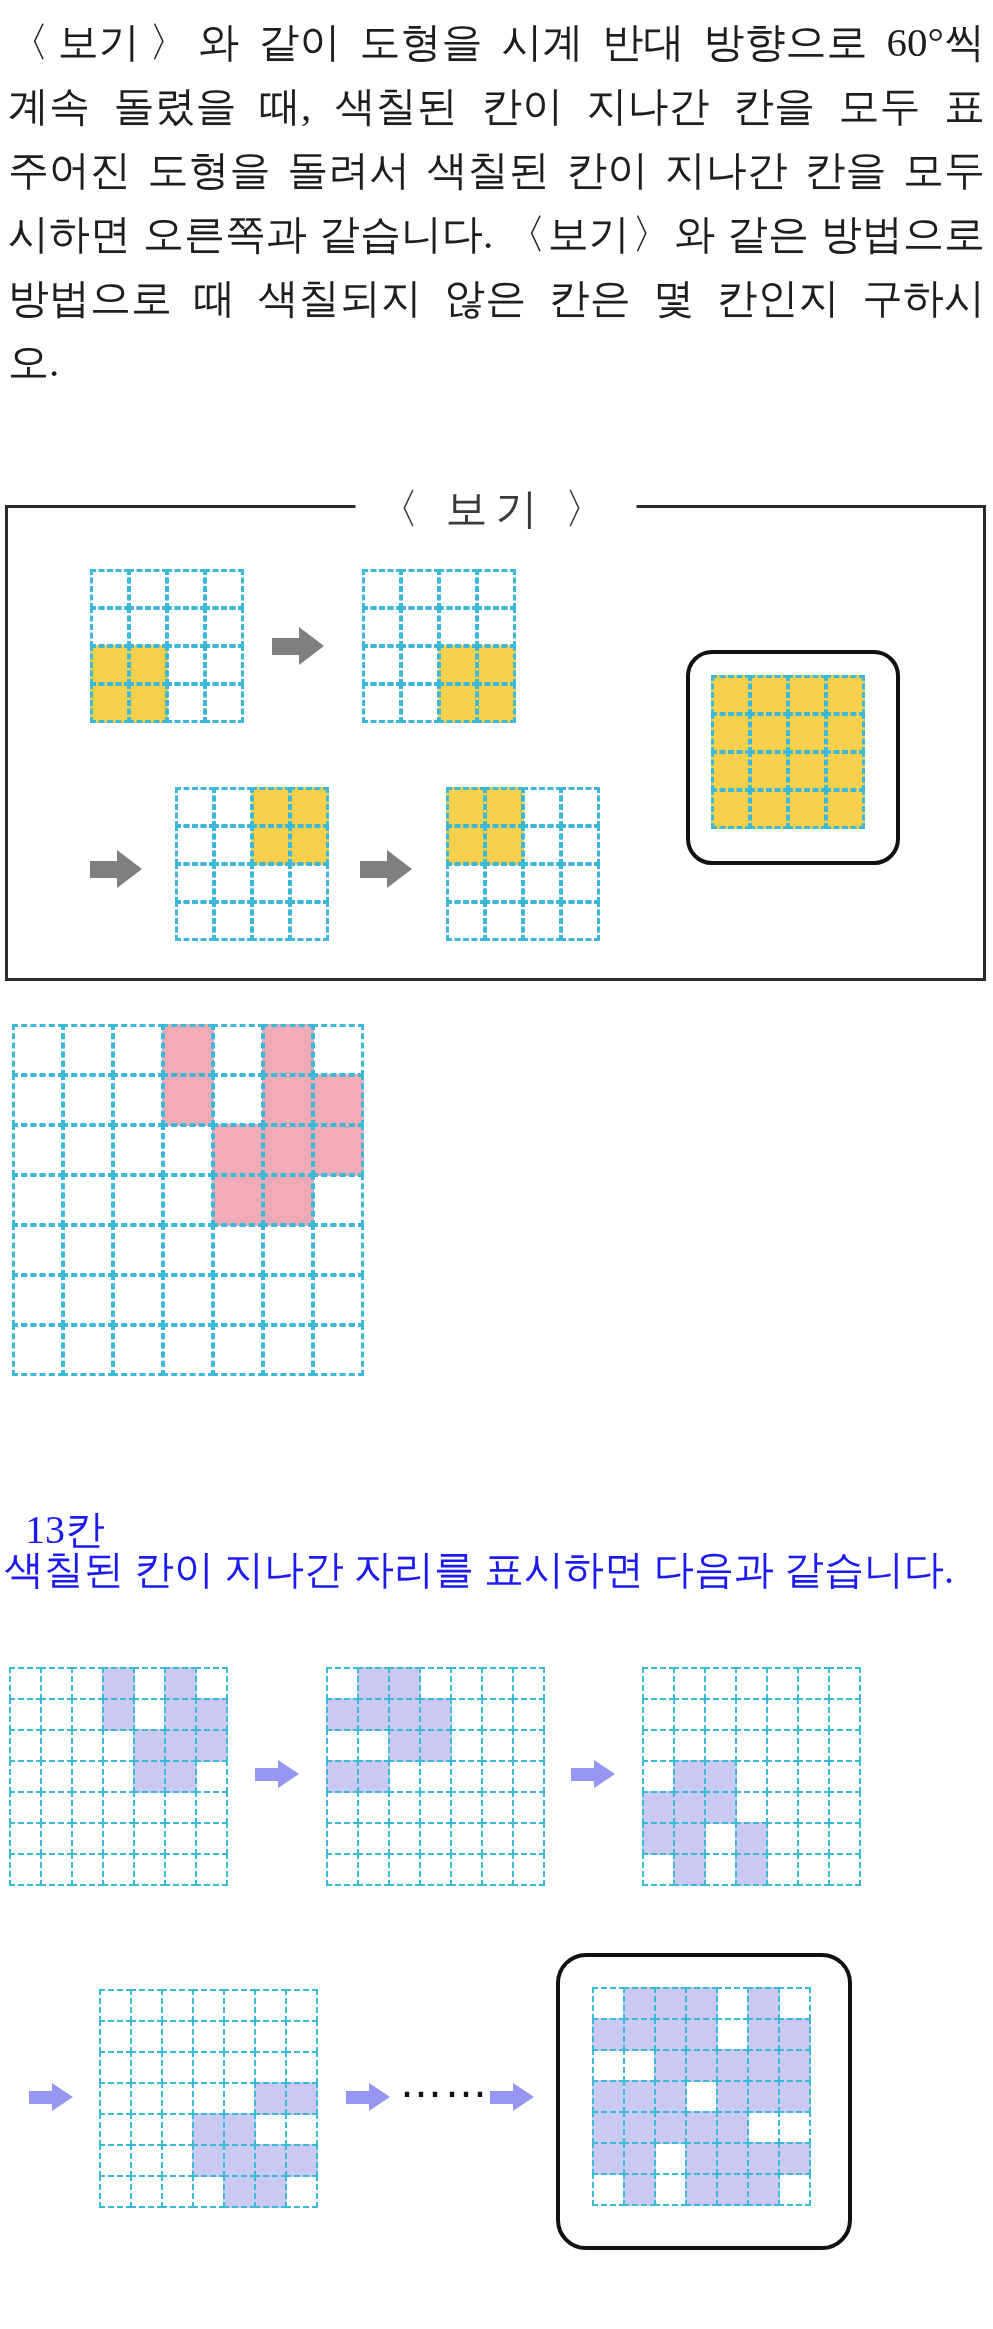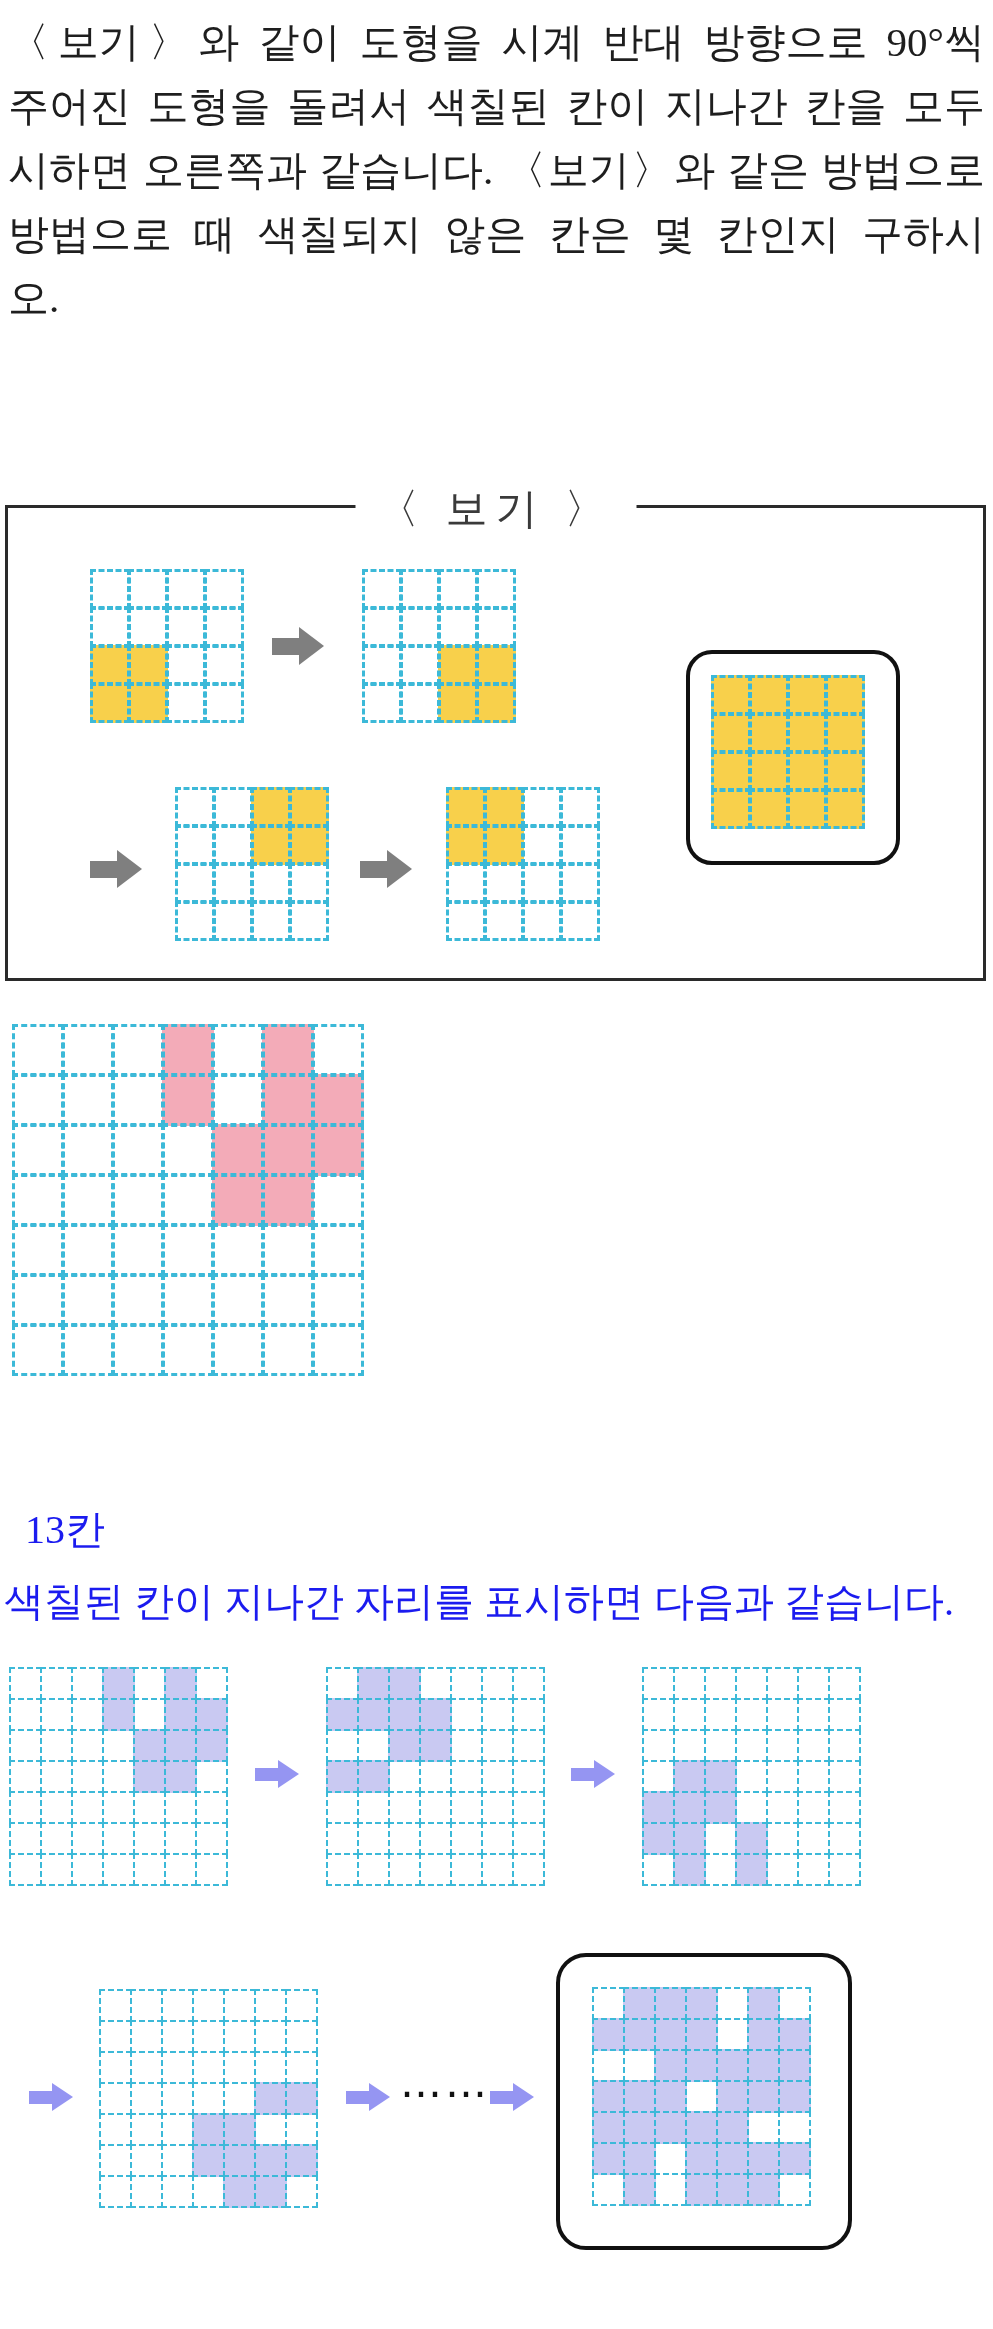--- a/index.html
+++ b/index.html
@@ -16,32 +16,33 @@
   
   .grid{position:absolute;}
   .cell{position:absolute;box-sizing:border-box;border-style:dashed;border-color:var(--grid_dash);}
   .rbox{position:absolute;border:4px solid #111;background:#fff;}
   .arrow{position:absolute;}
   .arrow-bar{position:absolute;left:0;}
   .arrow-head{position:absolute;top:0;width:0;height:0;}
   
   .blue{position:absolute;white-space:nowrap;color:var(--blue_text);font-size:40px;line-height:48px;}
   .answer{left:25px;top:1506px;}
-  .sol-intro{left:4px;top:1578px;}
+  .sol-intro{left:4px;top:1546px;}
   .sol-conclusion{left:4px;top:2278px;}
   .dots{position:absolute;left:400px;top:2058px;font-size:42px;letter-spacing:3px;color:#111;
         font-family:"DejaVu Sans", sans-serif;}
 </style>
 </head>
 <body>
 
 <div class="page">
 
   <div class="problem">
-    <div class="pline">〈보기〉와 같이 도형을 시계 반대 방향으로 90°씩</div>
+    <div class="pline">〈보기〉와 같이 도형을 시계 반대 방향으로 60°씩</div>
+    <div class="pline">계속 돌렸을 때,  색칠된 칸이 지나간 칸을 모두 표</div>
     <div class="pline">주어진 도형을 돌려서 색칠된 칸이 지나간 칸을 모두</div>
     <div class="pline">시하면 오른쪽과 같습니다. 〈보기〉와 같은 방법으로</div>
     <div class="pline">방법으로 때 색칠되지 않은 칸은 몇 칸인지 구하시</div>
     <div class="pline last">오.</div>
   </div>
 
   <div class="bogi-box">
     <span class="bogi-title">〈 보기 〉</span>
   </div>
 

